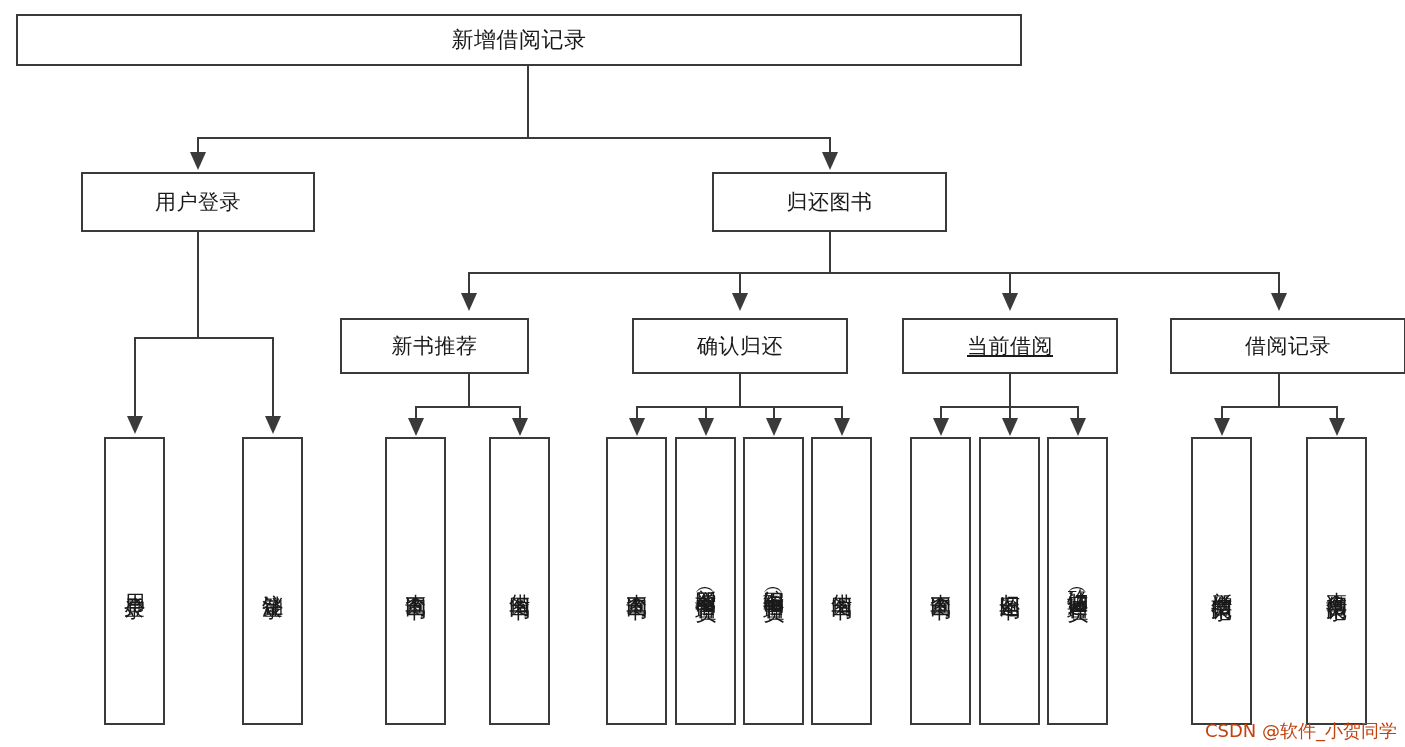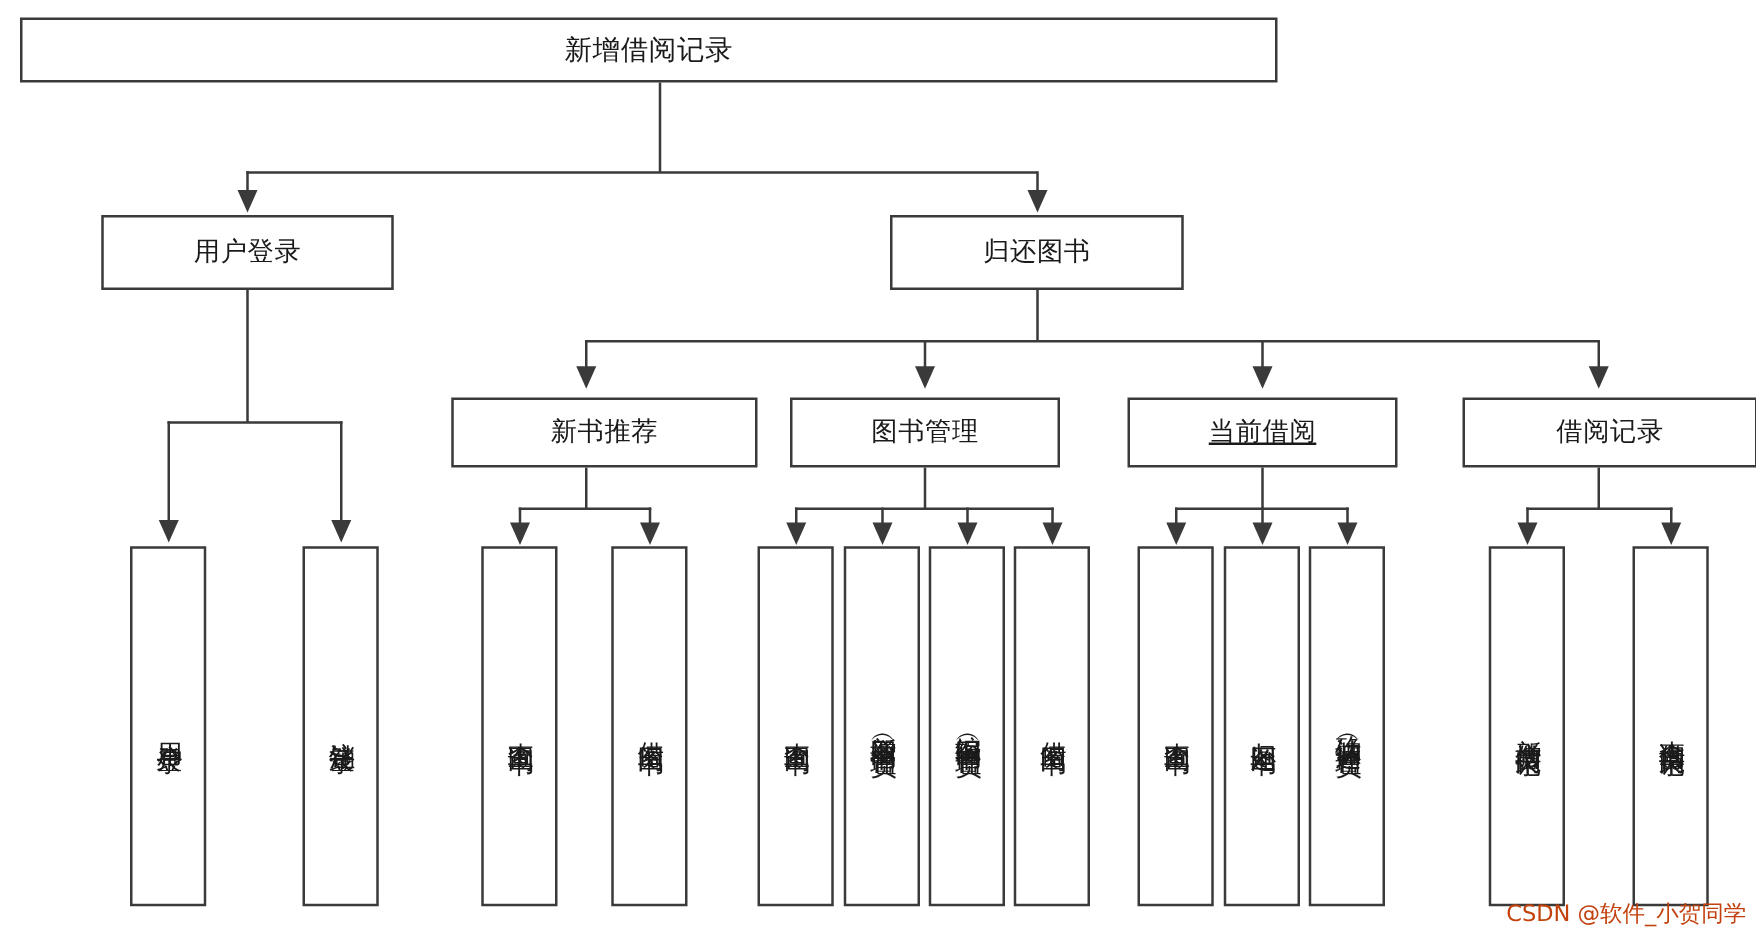--- a/index.html
+++ b/index.html
@@ -127,25 +127,25 @@
 
   <div class="line vline" style="left:739px; top:272px; height:24px;"></div>
   <div class="arrow" style="left:732px; top:293px;"></div>
 
   <div class="line vline" style="left:1009px; top:272px; height:24px;"></div>
   <div class="arrow" style="left:1002px; top:293px;"></div>
 
   <div class="line vline" style="left:1278px; top:272px; height:24px;"></div>
   <div class="arrow" style="left:1271px; top:293px;"></div>
 
-  <div class="node h" style="left:361px; top:318px; width:245px; height:56px;">
+  <div class="node h" style="left:340px; top:318px; width:189px; height:56px;">
     <span class="label">新书推荐</span>
   </div>
   <div class="node h" style="left:632px; top:318px; width:216px; height:56px;">
-    <span class="label">图书管理</span>
+    <span class="label">确认归还</span>
   </div>
   <div class="node h" style="left:902px; top:318px; width:216px; height:56px;text-decoration:underline;">
     <span class="label">当前借阅</span>
   </div>
   <div class="node h" style="left:1170px; top:318px; width:236px; height:56px;">
     <span class="label">借阅记录</span>
   </div>
 
   <div class="line vline" style="left:468px; top:374px; height:33px;"></div>
   <div class="line hline" style="left:415px; top:406px; width:106px;"></div>

